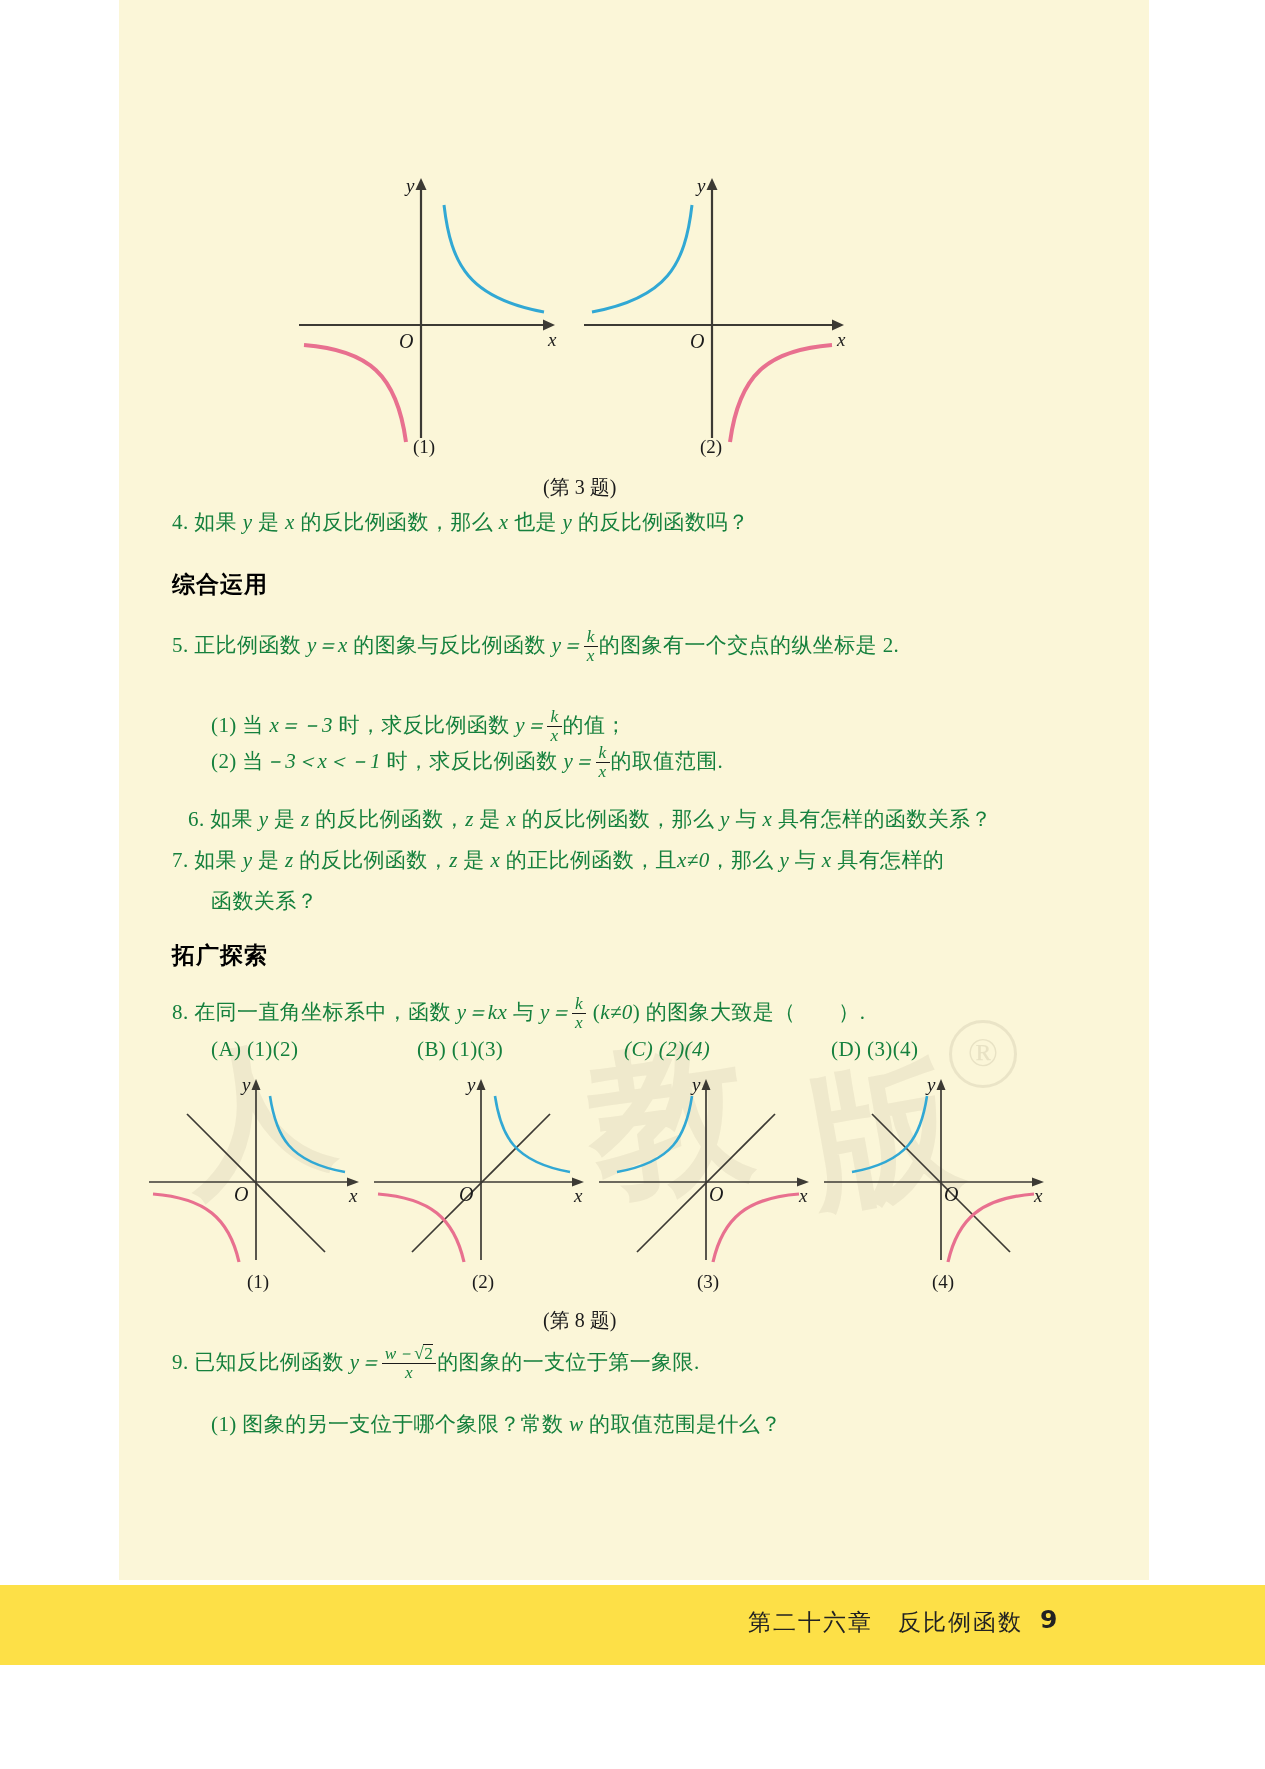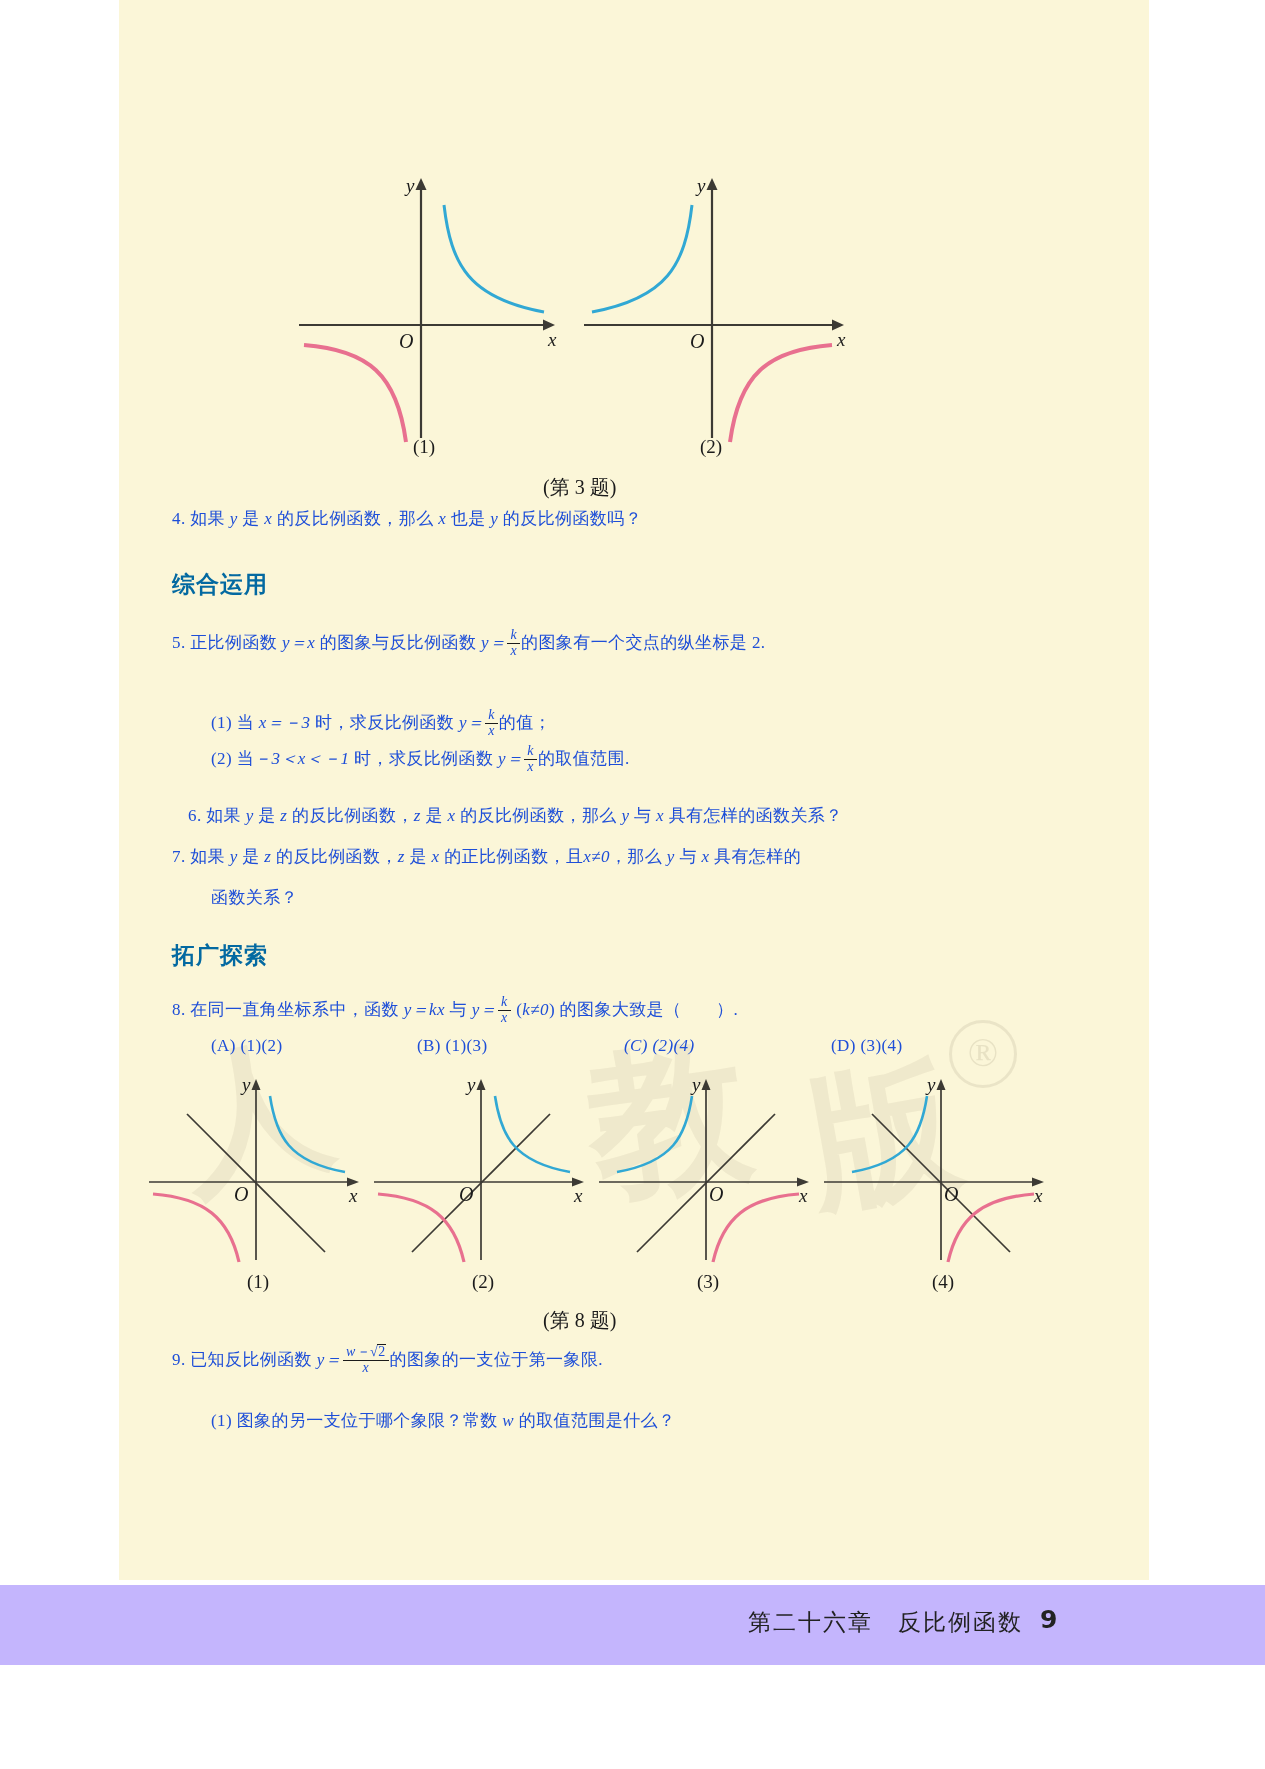--- a/index.html
+++ b/index.html
@@ -47,32 +47,32 @@
     color: rgba(160,150,120,0.2);
     font-size: 40px;
     text-align: center;
     line-height: 60px;
     font-family: "Liberation Serif", serif;
   }
 
   
   .q {
     position: absolute;
-    font-size: 17px;
-    color: #1d4ed8;
+    font-size: 21px;
+    color: #15803d;
     letter-spacing: 0.4px;
     white-space: nowrap;
     line-height: 1.35;
   }
   .sec-head {
     position: absolute;
     font-family: "DejaVu Sans", sans-serif;
     font-weight: bold;
     font-size: 23px;
-    color: #0369a1;
+    color: #000000;
     letter-spacing: 1px;
     white-space: nowrap;
   }
   .cap {
     position: absolute;
     font-size: 20px;
     color: #1b1b1b;
     white-space: nowrap;
     margin-top: 8px;
   }
@@ -105,21 +105,21 @@
     margin-left: -1px;
   }
   .radical { font-size: 1.0em; }
 
   
   #footer {
     position: absolute;
     left: 0; top: 1585px;
     width: 1265px;
     height: 80px;
-    background: #c4b5fd;
+    background: #fde047;
   }
   .foot-txt {
     position: absolute;
     font-family: "DejaVu Sans", sans-serif;
     font-size: 23px;
     color: #222222;
     letter-spacing: 2px;
     white-space: nowrap;
   }
   .foot-num {

